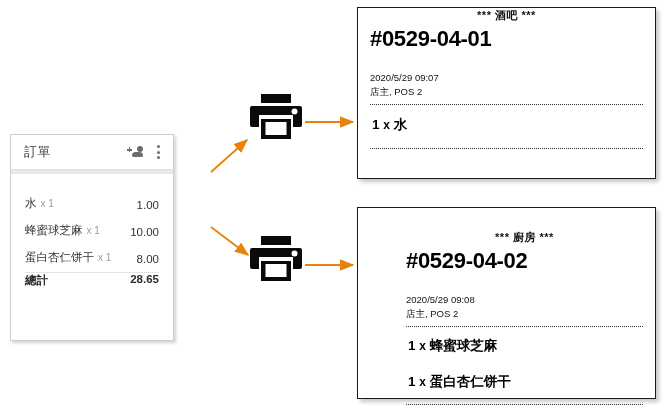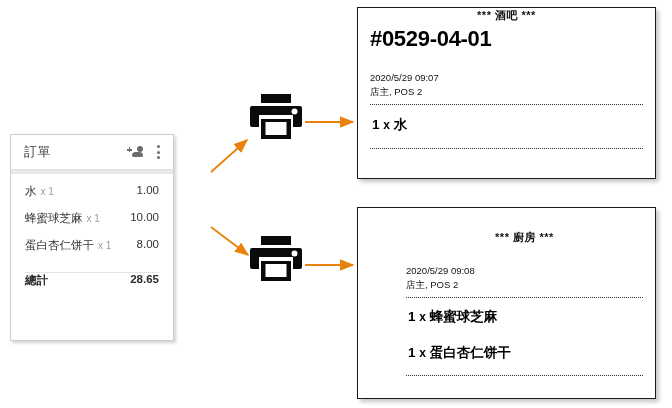--- a/index.html
+++ b/index.html
@@ -104,21 +104,21 @@
   .order-divider {
     height: 4px;
     background: #e8e8e8;
     border-top: 1px solid #e0e0e0;
   }
   .order-body {
     padding: 10px 14px 0 14px;
   }
   .order-row {
     display: flex;
-    align-items: flex-start;
+    align-items: flex-end;
     height: 27px;
   }
   .order-row .name {
     flex: 1;
     font-size: 11.5px;
     color: #333333;
     white-space: nowrap;
   }
   .order-row .qty {
     font-size: 10px;
@@ -318,20 +318,21 @@
       <span>1</span>
       <span class="x">x</span>
       <span>水</span>
     </div>
   </div>
   <div class="rc-dots"></div>
 </div>
 
 <div class="receipt r2">
   <div class="rc-dept">*** 廚房 ***</div>
+  <div class="rc-number">#0529-04-02</div>
   <div class="rc-meta">
     <div>2020/5/29 09:08</div>
     <div>店主, POS 2</div>
   </div>
   <div class="rc-dots"></div>
   <div class="rc-items-block">
     <div class="rc-item">
       <span>1</span>
       <span class="x">x</span>
       <span>蜂蜜球芝麻</span>

